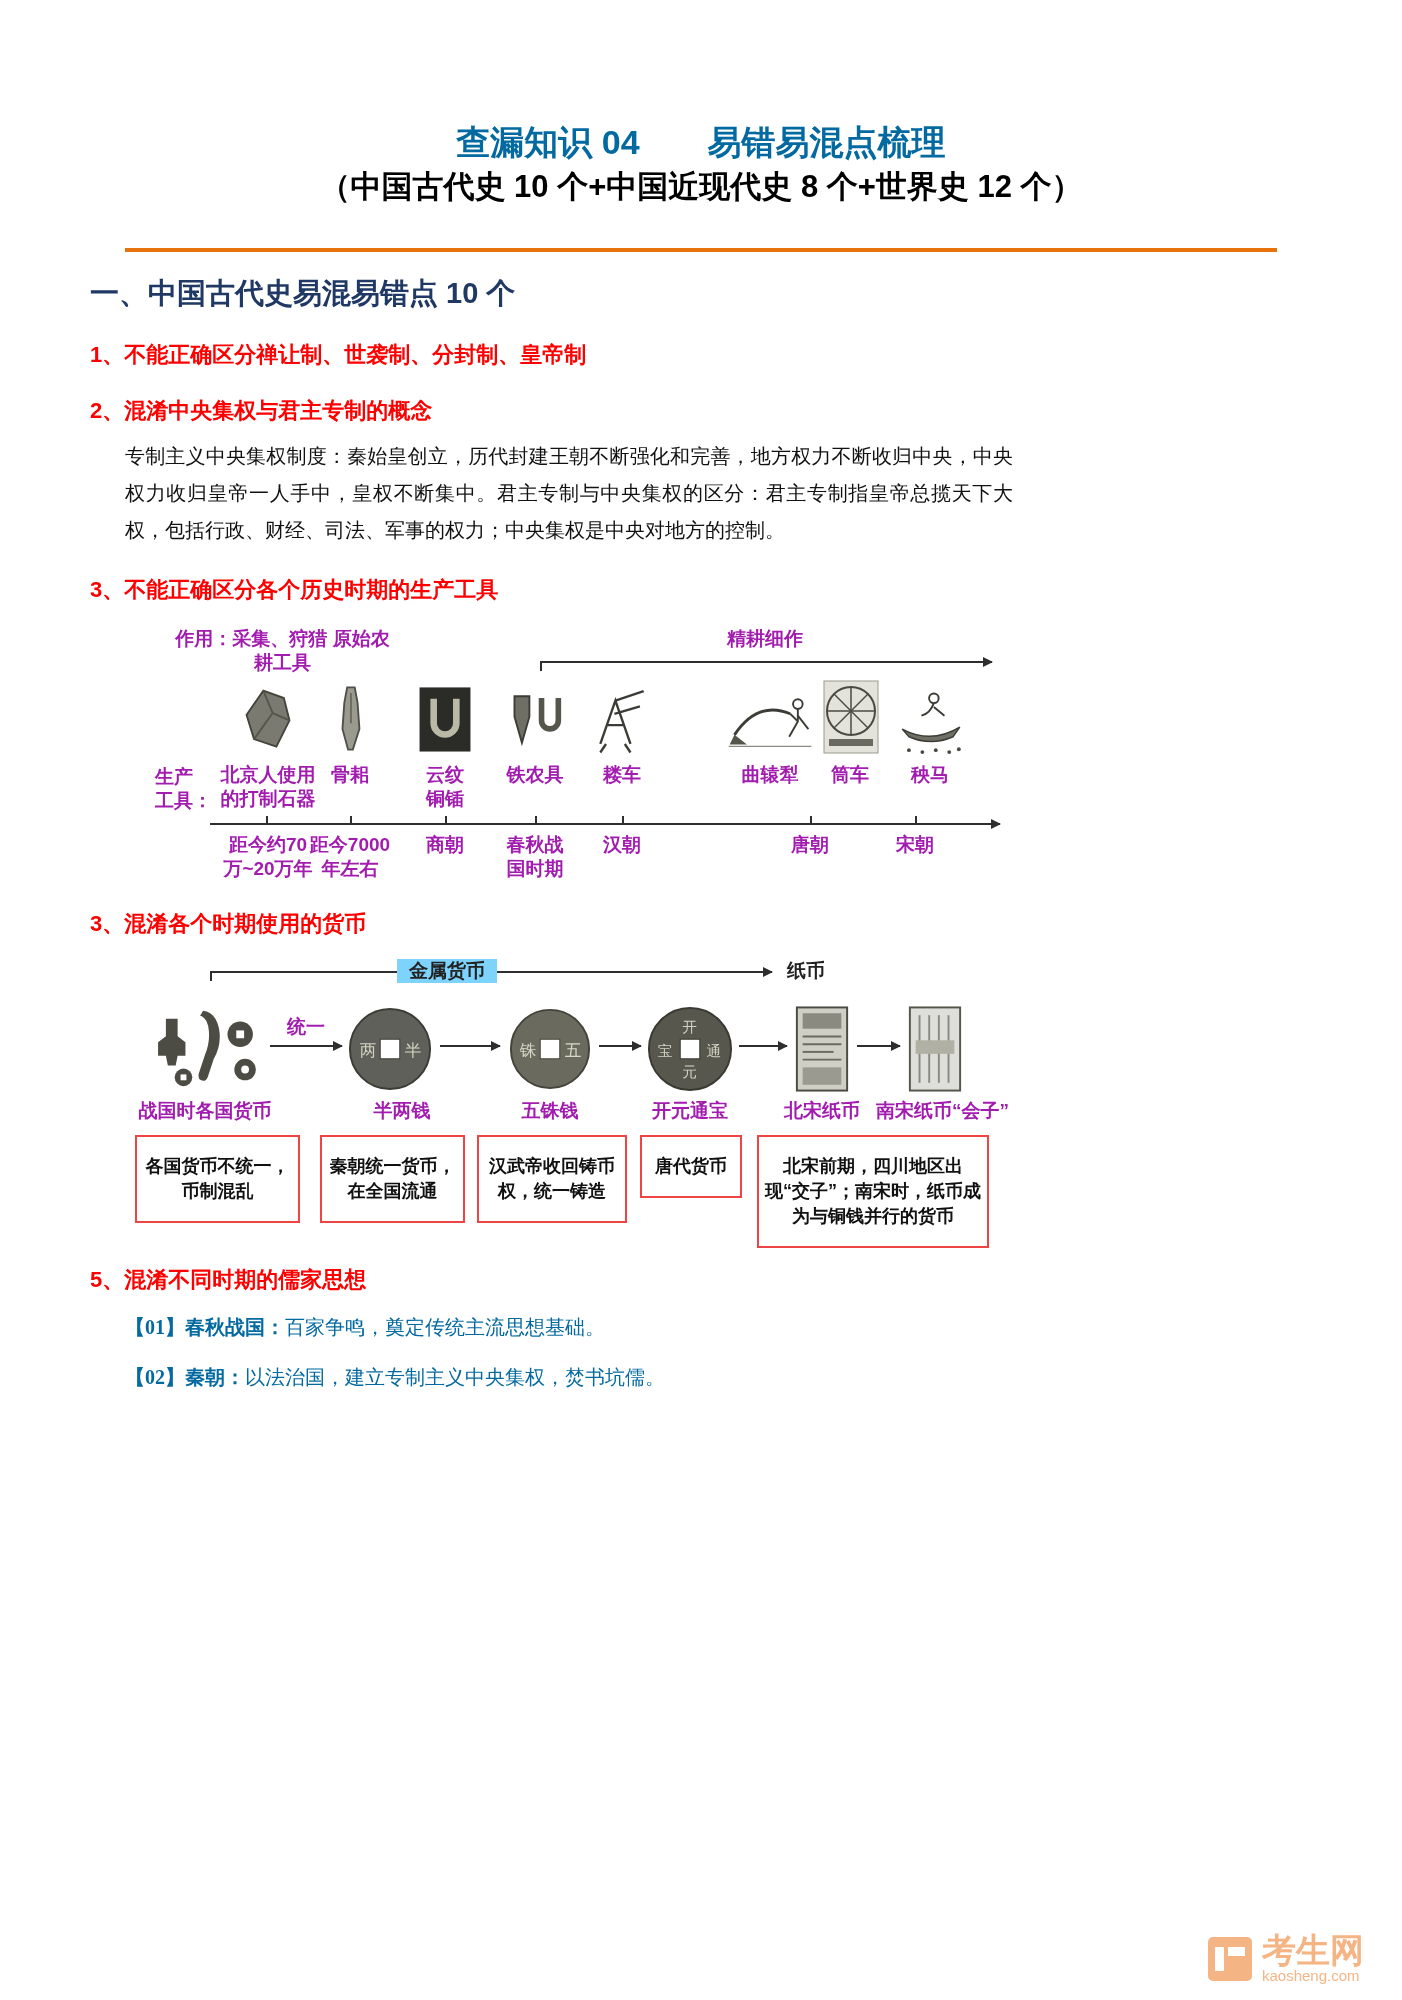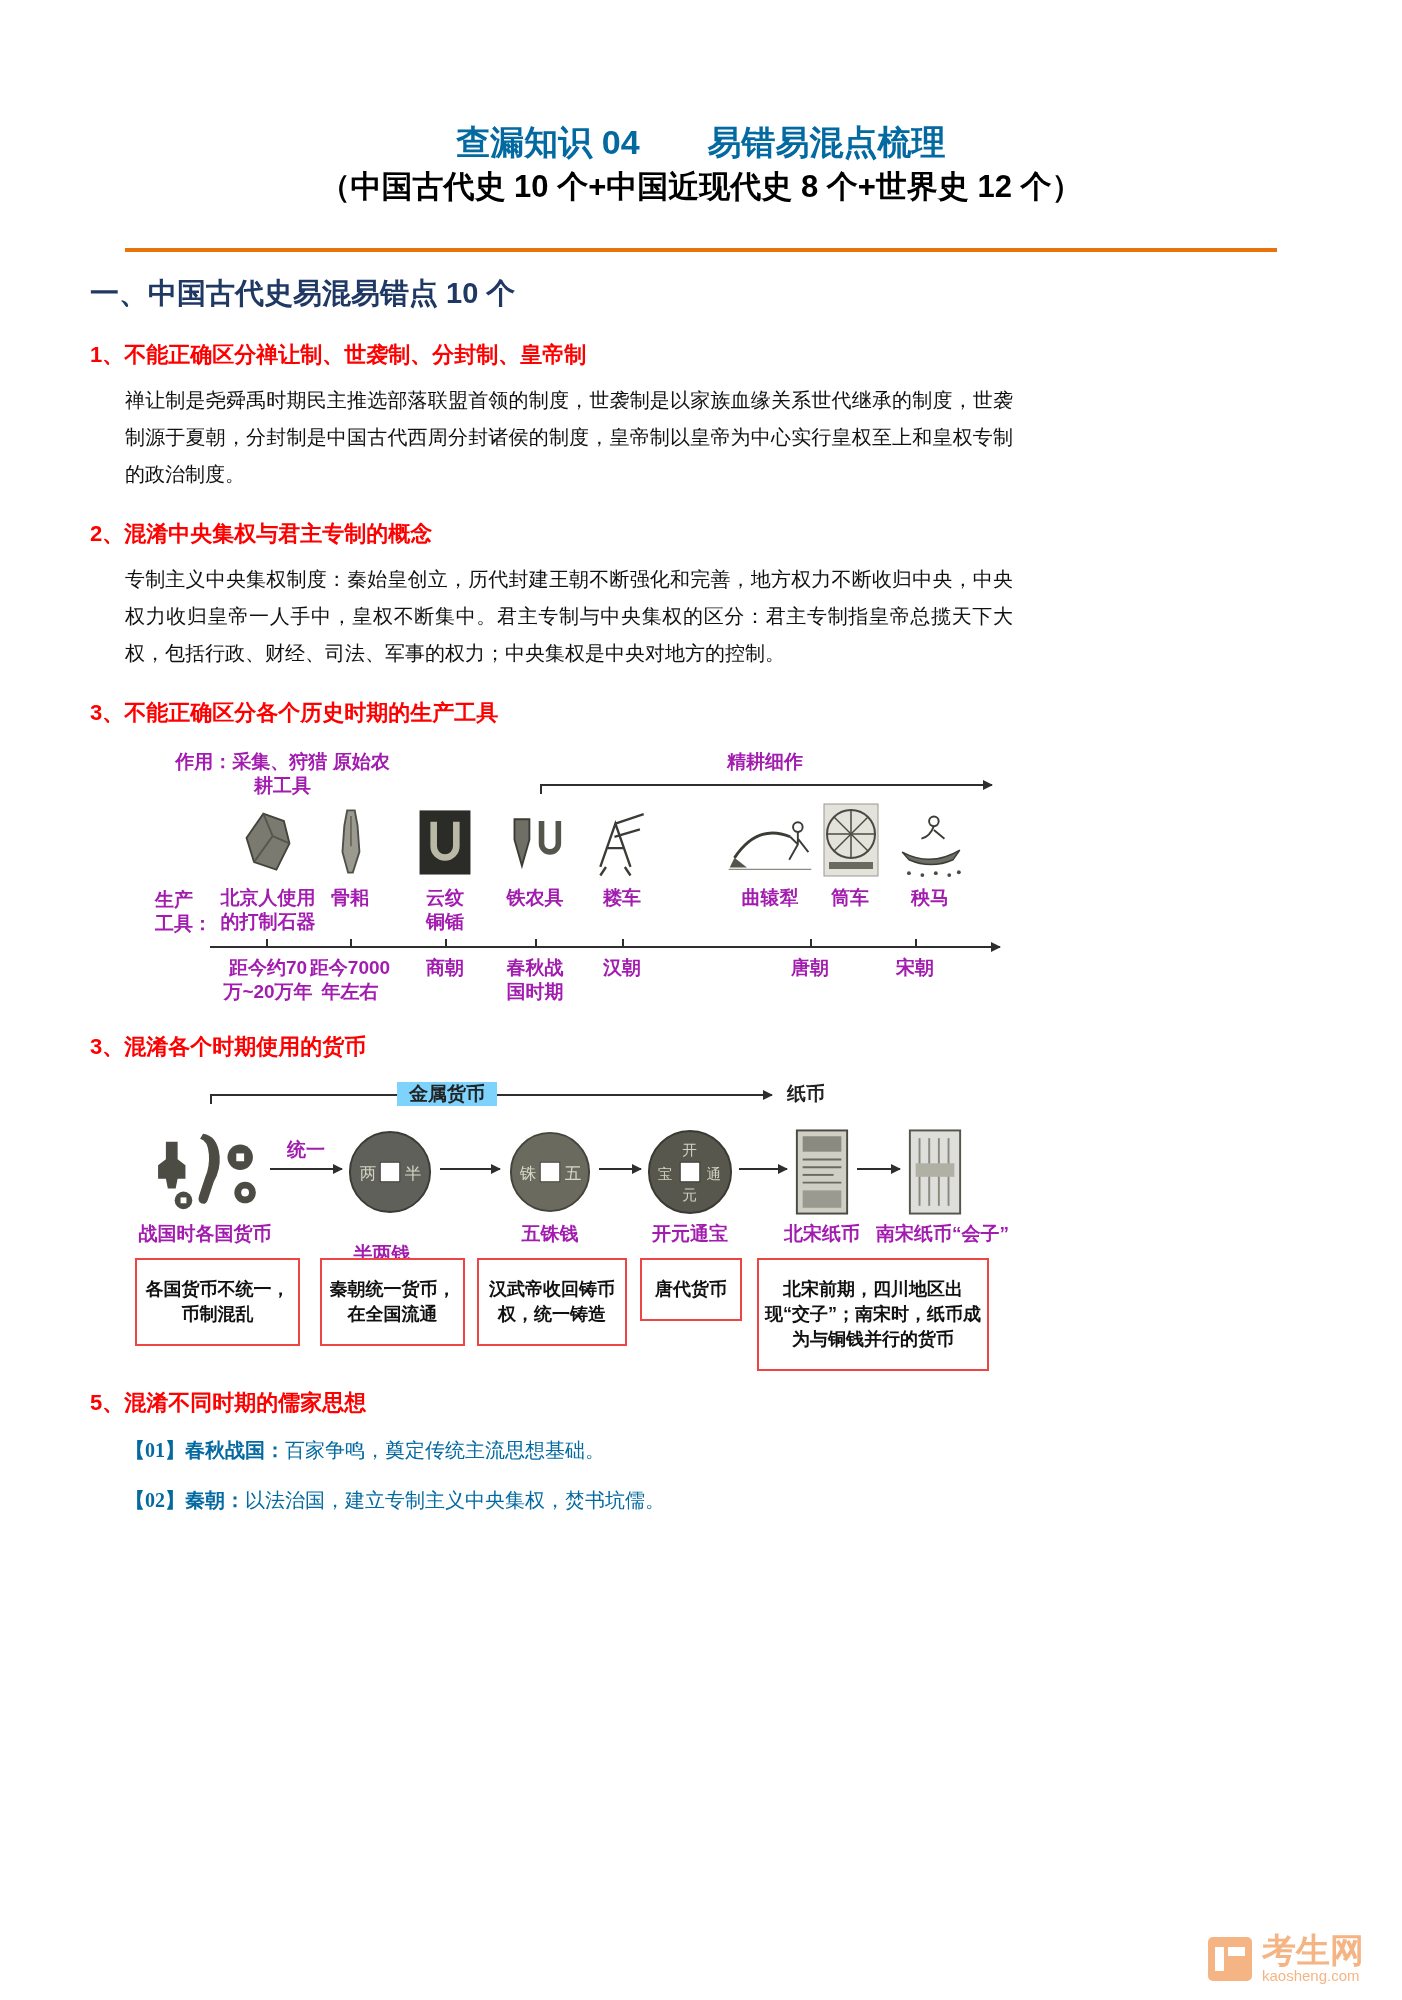--- a/index.html
+++ b/index.html
@@ -64,21 +64,20 @@
 
 <div class="page">
 
   <h1 class="doc-title">查漏知识 04　　易错易混点梳理</h1>
   <h2 class="doc-subtitle">（中国古代史 10 个+中国近现代史 8 个+世界史 12 个）</h2>
   <div class="orange-rule"></div>
 
   <h3 class="section-heading">一、中国古代史易混易错点 10 个</h3>
 
   <div class="point-heading">1、不能正确区分禅让制、世袭制、分封制、皇帝制</div>
-  <p class="body-para">禅让制是尧舜禹时期民主推选部落联盟首领的制度，世袭制是以家族血缘关系世代继承的制度，世袭制源于夏朝，分封制是中国古代西周分封诸侯的制度，皇帝制以皇帝为中心实行皇权至上和皇权专制的政治制度。</p>
 
   <div class="point-heading">2、混淆中央集权与君主专制的概念</div>
   <p class="body-para">专制主义中央集权制度：秦始皇创立，历代封建王朝不断强化和完善，地方权力不断收归中央，中央权力收归皇帝一人手中，皇权不断集中。君主专制与中央集权的区分：君主专制指皇帝总揽天下大权，包括行政、财经、司法、军事的权力；中央集权是中央对地方的控制。</p>
 
   <div class="point-heading">3、不能正确区分各个历史时期的生产工具</div>
 
   <div class="diagram tool-diagram">
     <div class="dg-text" style="left:10px; top:0; width:235px;">作用：采集、狩猎 原始农
 耕工具</div>
 
@@ -259,21 +258,21 @@
     </div>
 
     <div class="dg-text" style="left:133px; top:58px; width:76px;">统一</div>
     <div class="arrow-line" style="left:135px; top:88px; width:72px;"></div>
     <div class="arrow-line" style="left:305px; top:88px; width:60px;"></div>
     <div class="arrow-line" style="left:464px; top:88px; width:42px;"></div>
     <div class="arrow-line" style="left:604px; top:88px; width:48px;"></div>
     <div class="arrow-line" style="left:722px; top:88px; width:43px;"></div>
 
     <div class="dg-text" style="left:-5px; top:142px; width:150px;">战国时各国货币</div>
-    <div class="dg-text" style="left:172px; top:142px; width:150px;margin-top:20px;">半两钱</div>
+    <div class="dg-text" style="left:192px; top:142px; width:150px;">半两钱</div>
     <div class="dg-text" style="left:340px; top:142px; width:150px;">五铢钱</div>
     <div class="dg-text" style="left:480px; top:142px; width:150px;">开元通宝</div>
     <div class="dg-text" style="left:612px; top:142px; width:150px;">北宋纸币</div>
     <div class="dg-text" style="left:715px; top:142px; width:185px;">南宋纸币“会子”</div>
 
     <div class="note-box" style="left:0; top:178px; width:165px;">各国货币不统一，
 币制混乱</div>
     <div class="note-box" style="left:185px; top:178px; width:145px;">秦朝统一货币，在全国流通</div>
     <div class="note-box" style="left:342px; top:178px; width:150px;">汉武帝收回铸币权，统一铸造</div>
     <div class="note-box" style="left:505px; top:178px; width:102px;">唐代货币</div>

